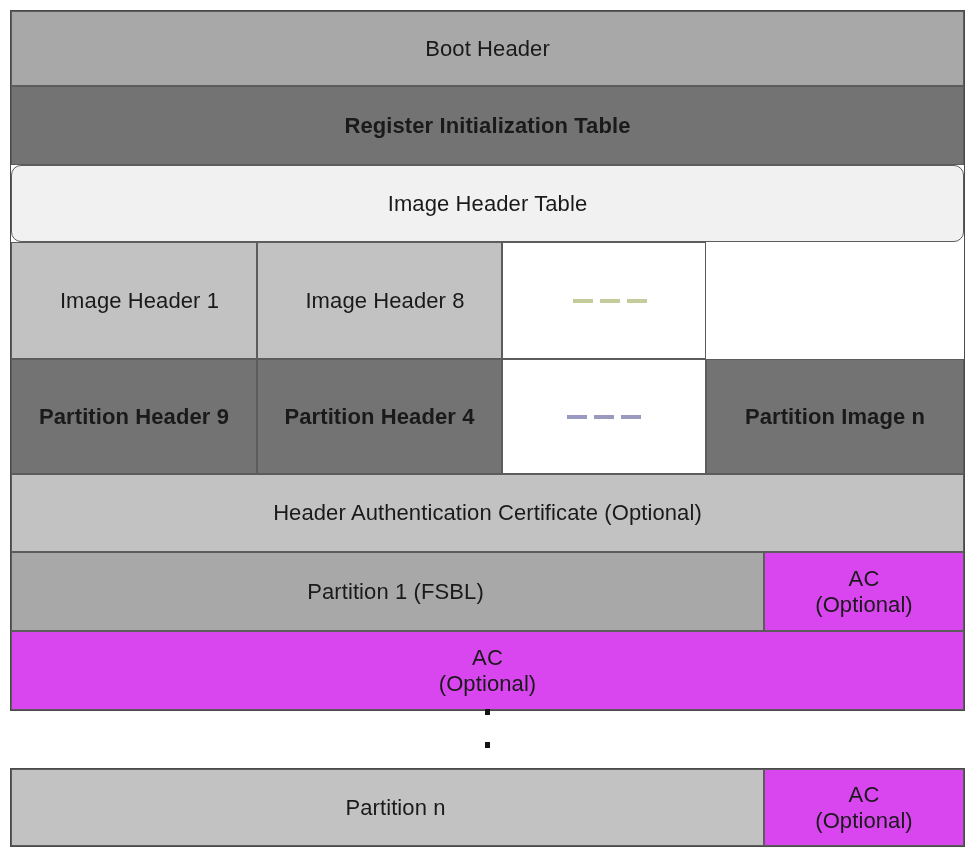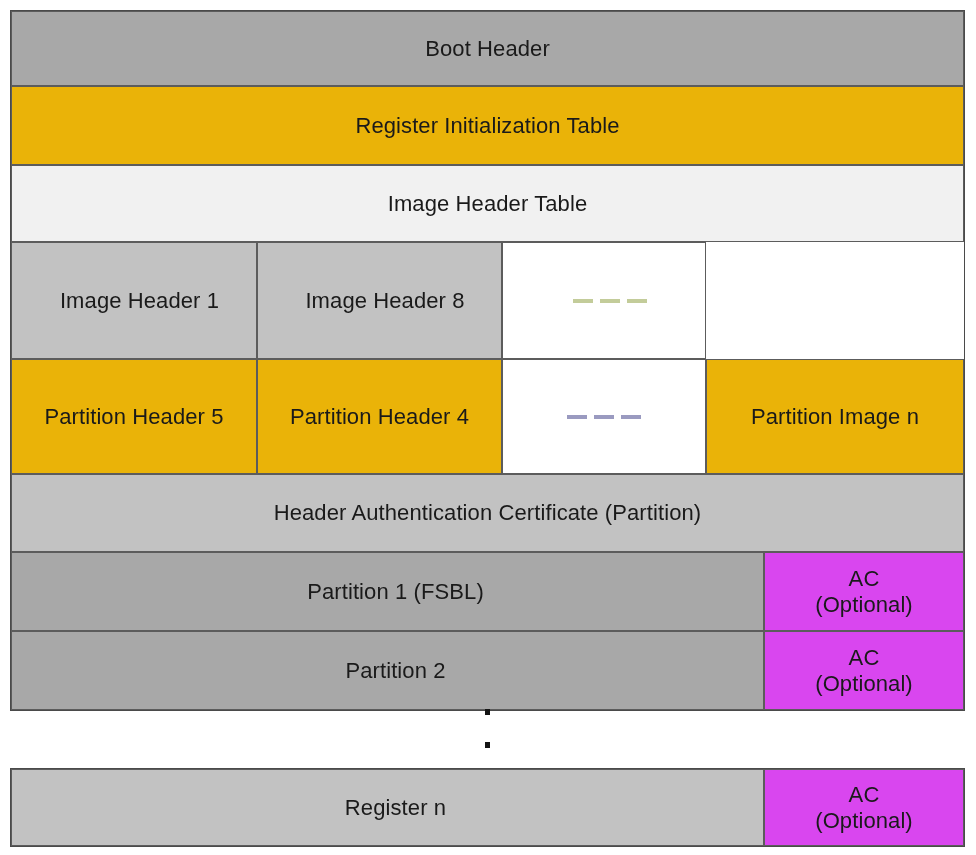--- a/index.html
+++ b/index.html
@@ -52,41 +52,41 @@
     box-sizing: border-box;
   }
 
   .full-row {
     width: 100%;
   }
 
   
   .h-boot      { height: 75px; }
   .h-regtable  { height: 79px; }
-  .h-imgtable  { height: 77px; }
+  .h-imgtable  { height: 77px; border-radius: 10px; }
   .h-imgheads  { height: 117px; padding-left: 11px; }
   .h-parheads  { height: 115px; }
   .h-hac       { height: 78px; }
   .h-part      { height: 79px; }
   .h-partlast  { height: 77px; }
 
   
   .col-1 { width: 246px; flex: 0 0 246px; }
   .col-2 { width: 245px; flex: 0 0 245px; }
   .col-3 { width: 204px; flex: 0 0 204px; }
   .col-4 { flex: 1 1 auto; }
 
   
   .col-part { width: 753px; flex: 0 0 753px; padding-left: 16px; }
   .col-ac   { flex: 1 1 auto; }
 
   
   .fill-dark    { background: #a8a8a8; }   
   .fill-mid     { background: #c2c2c2; }   
-  .fill-light   { background: #eab308; }   
+  .fill-light   { background: #737373; font-weight: bold; }   
   .fill-lighter { background: #f1f1f1; }   
   .fill-ac      { background: #d946ef; }   
   .fill-white   { background: #ffffff; }   
 
   
   .dash-mark {
     display: block;
     width: 74px;
     height: 4px;
     background-image: linear-gradient(
@@ -150,52 +150,51 @@
 
     <div class="row">
       <div class="cell col-1 h-imgheads fill-mid">Image Header 1</div>
       <div class="cell col-2 h-imgheads fill-mid">Image Header 8</div>
       <div class="cell col-3 h-imgheads fill-white">
         <span class="dash-mark dash-olive"></span>
       </div>
     </div>
 
     <div class="row">
-      <div class="cell col-1 h-parheads fill-light">Partition Header 5</div>
+      <div class="cell col-1 h-parheads fill-light">Partition Header 9</div>
       <div class="cell col-2 h-parheads fill-light">Partition Header 4</div>
       <div class="cell col-3 h-parheads fill-white">
         <span class="dash-mark dash-lavender"></span>
       </div>
       <div class="cell col-4 h-parheads fill-light">Partition Image n</div>
     </div>
 
     <div class="row">
-      <div class="cell full-row h-hac fill-mid">Header Authentication Certificate (Partition)</div>
+      <div class="cell full-row h-hac fill-mid">Header Authentication Certificate (Optional)</div>
     </div>
 
     <div class="row">
       <div class="cell col-part h-part fill-dark">Partition 1 (FSBL)</div>
       <div class="cell col-ac h-part fill-ac">AC
 (Optional)</div>
     </div>
 
     <div class="row">
-      <div class="cell col-part h-part fill-dark">Partition 2</div>
       <div class="cell col-ac h-part fill-ac">AC
 (Optional)</div>
     </div>
 
   </div>
 
   <div class="ellipsis-gap">
     <span class="dot dot-1"></span>
     <span class="dot dot-2"></span>
   </div>
 
   <div class="tail">
     <div class="row">
-      <div class="cell col-part h-partlast fill-mid">Register n</div>
+      <div class="cell col-part h-partlast fill-mid">Partition n</div>
       <div class="cell col-ac h-partlast fill-ac">AC
 (Optional)</div>
     </div>
   </div>
 
 </div>
 
 </body></html>

